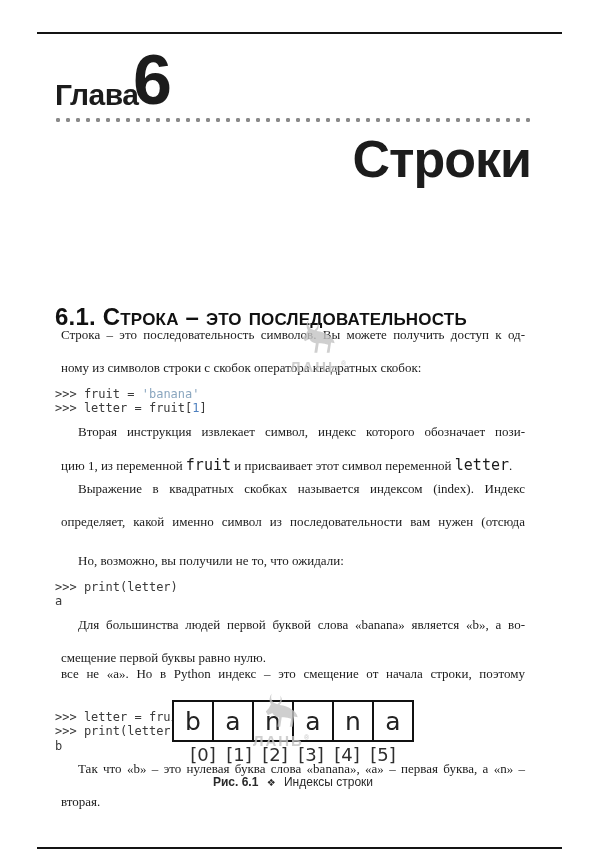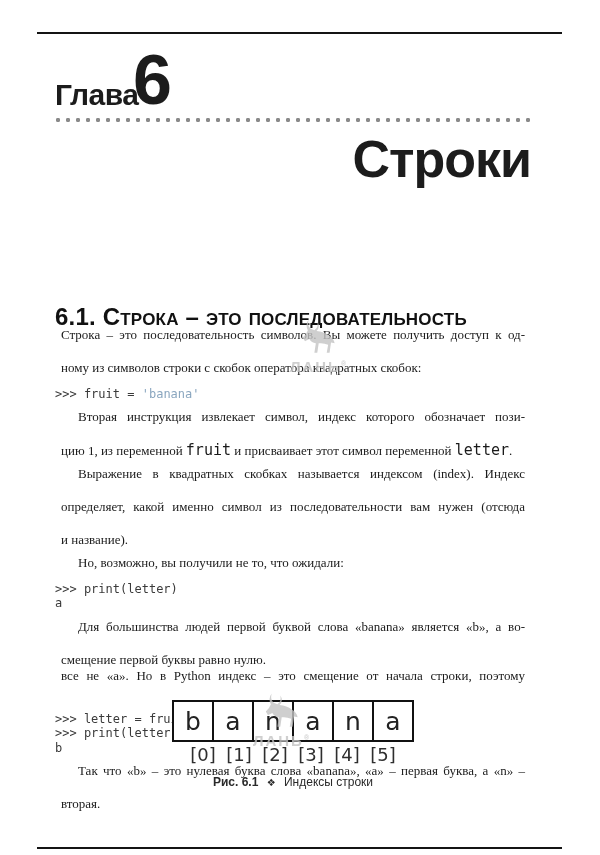--- a/index.html
+++ b/index.html
@@ -77,29 +77,29 @@
 
   <h2 class="section-heading">6.1. Строка – это последовательность</h2>
 
   <div class="flow">
       <div class="block-p">
         <div class="line jl"><span>Строка – это последовательность символов. Вы можете получить доступ к од-</span></div>
         <div class="line"><span>ному из символов строки с скобок оператора квадратных скобок:</span></div>
       </div>
       <div class="block-code">
         <div class="line"><span>&gt;&gt;&gt; fruit = </span><span class="str">'banana'</span></div>
+        <div class="line"><span>&gt;&gt;&gt; letter = fruit[</span><span class="num">1</span><span>]</span></div>
       </div>
       <div class="block-p">
         <div class="line jl ind"><span>Вторая инструкция извлекает символ, индекс которого обозначает пози-</span></div>
         <div class="line"><span>цию 1, из переменной </span><span class="mono">fruit</span><span> и присваивает этот символ переменной </span><span class="mono">letter</span><span>.</span></div>
       </div>
       <div class="block-p">
         <div class="line jl ind"><span>Выражение в квадратных скобках называется индексом (index). Индекс</span></div>
         <div class="line jl"><span>определяет, какой именно символ из последовательности вам нужен (отсюда</span></div>
-        <div class="line"><span>и название).</span></div>
       </div>
       <div class="block-p">
         <div class="line ind"><span>Но, возможно, вы получили не то, что ожидали:</span></div>
       </div>
       <div class="block-code">
         <div class="line"><span>&gt;&gt;&gt; print(letter)</span></div>
         <div class="line"><span>a</span></div>
       </div>
       <div class="block-p">
         <div class="line jl ind"><span>Для большинства людей первой буквой слова «banana» является «b», а во-</span></div>

